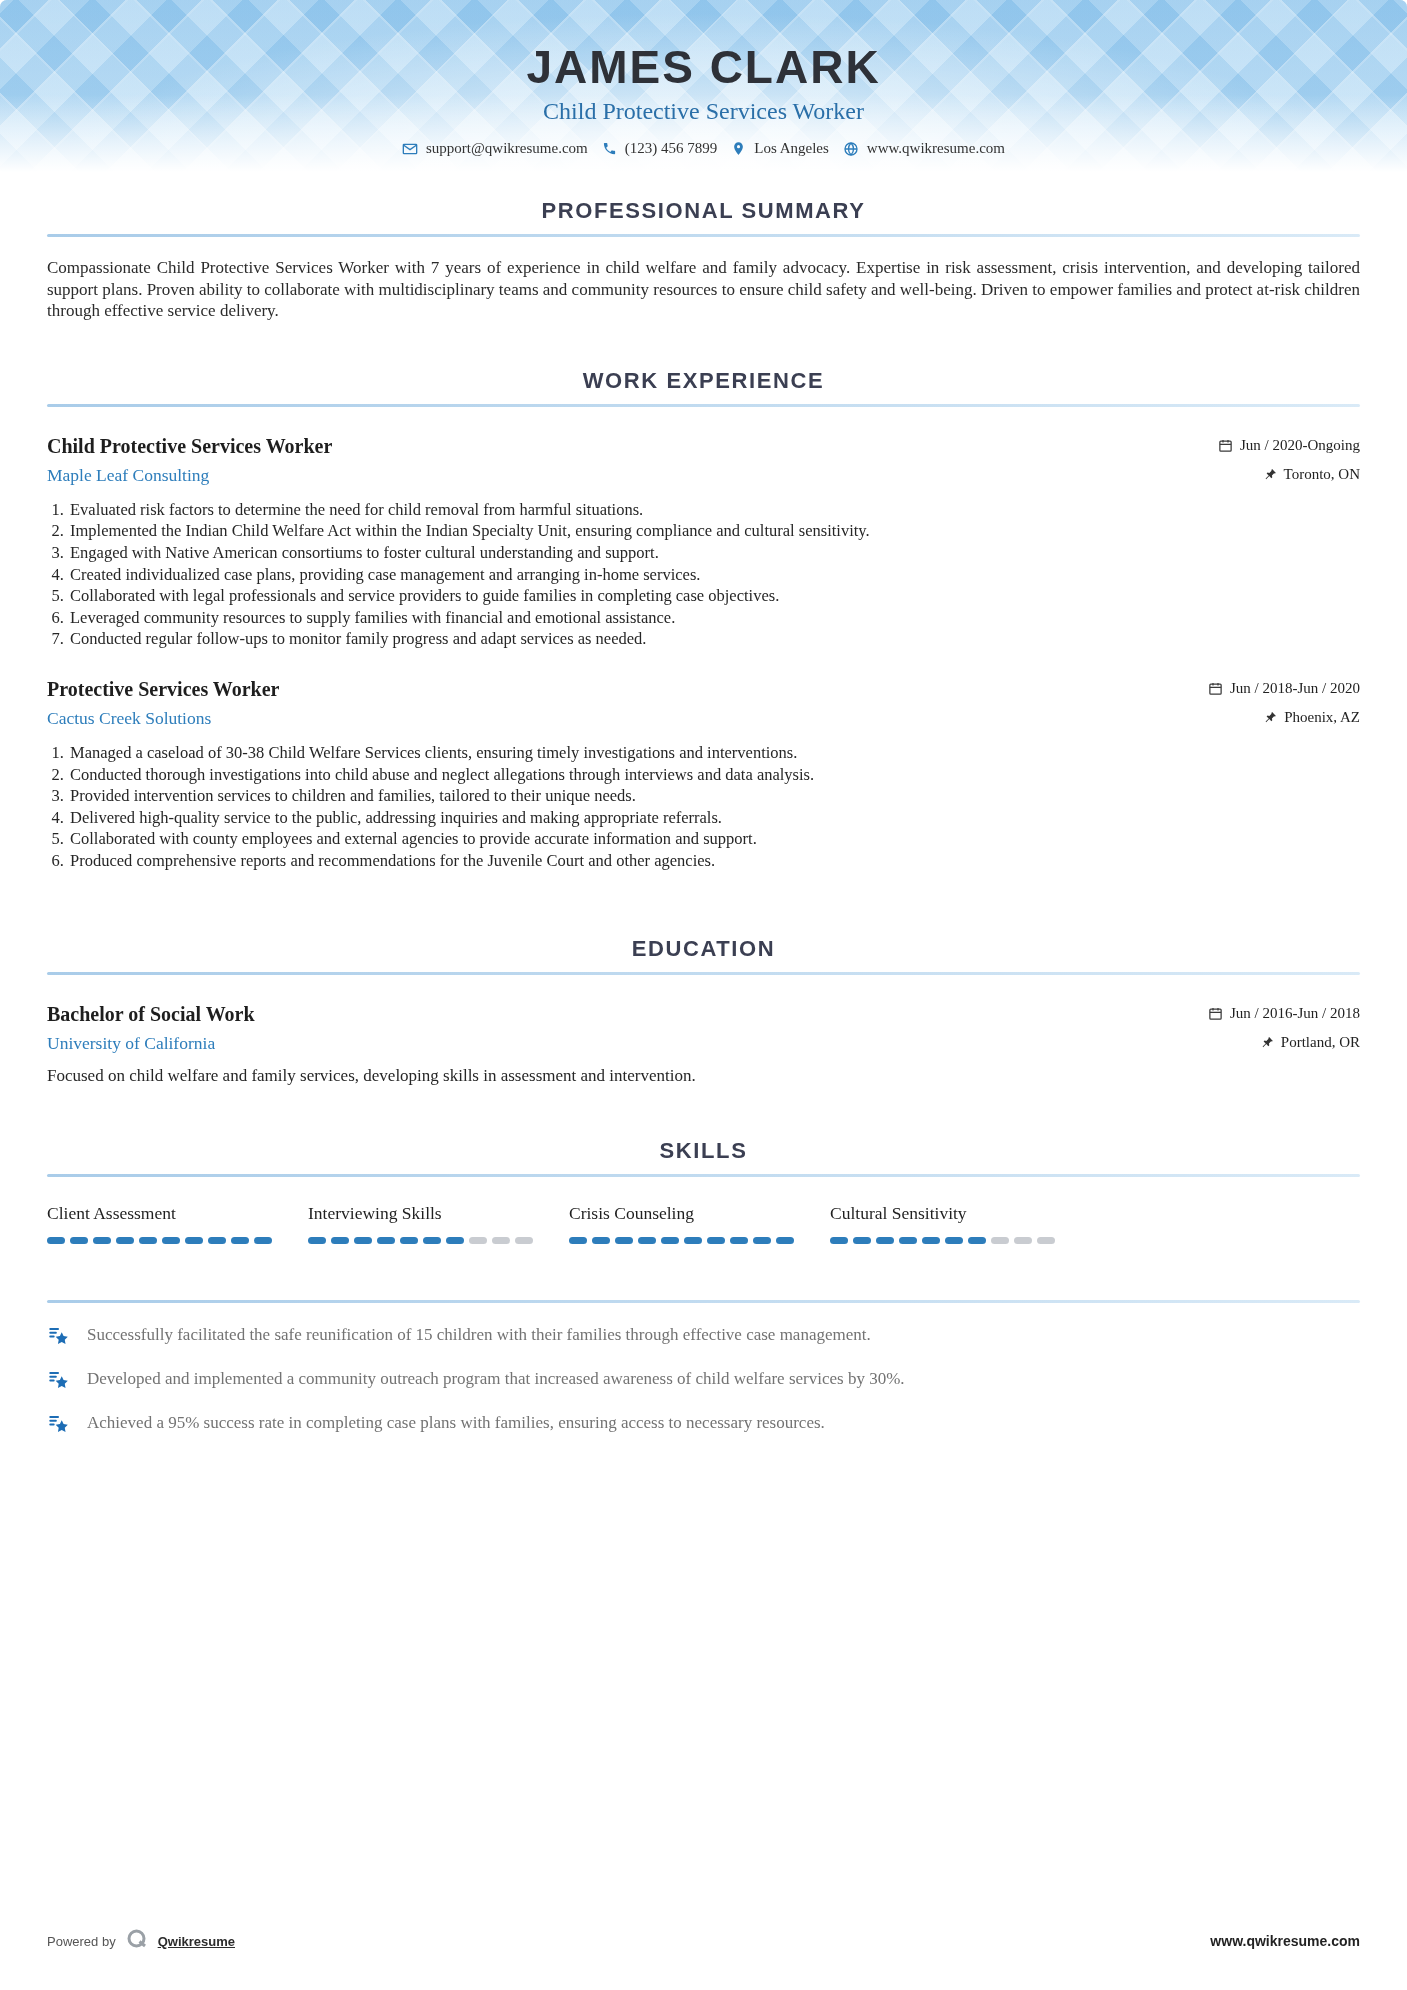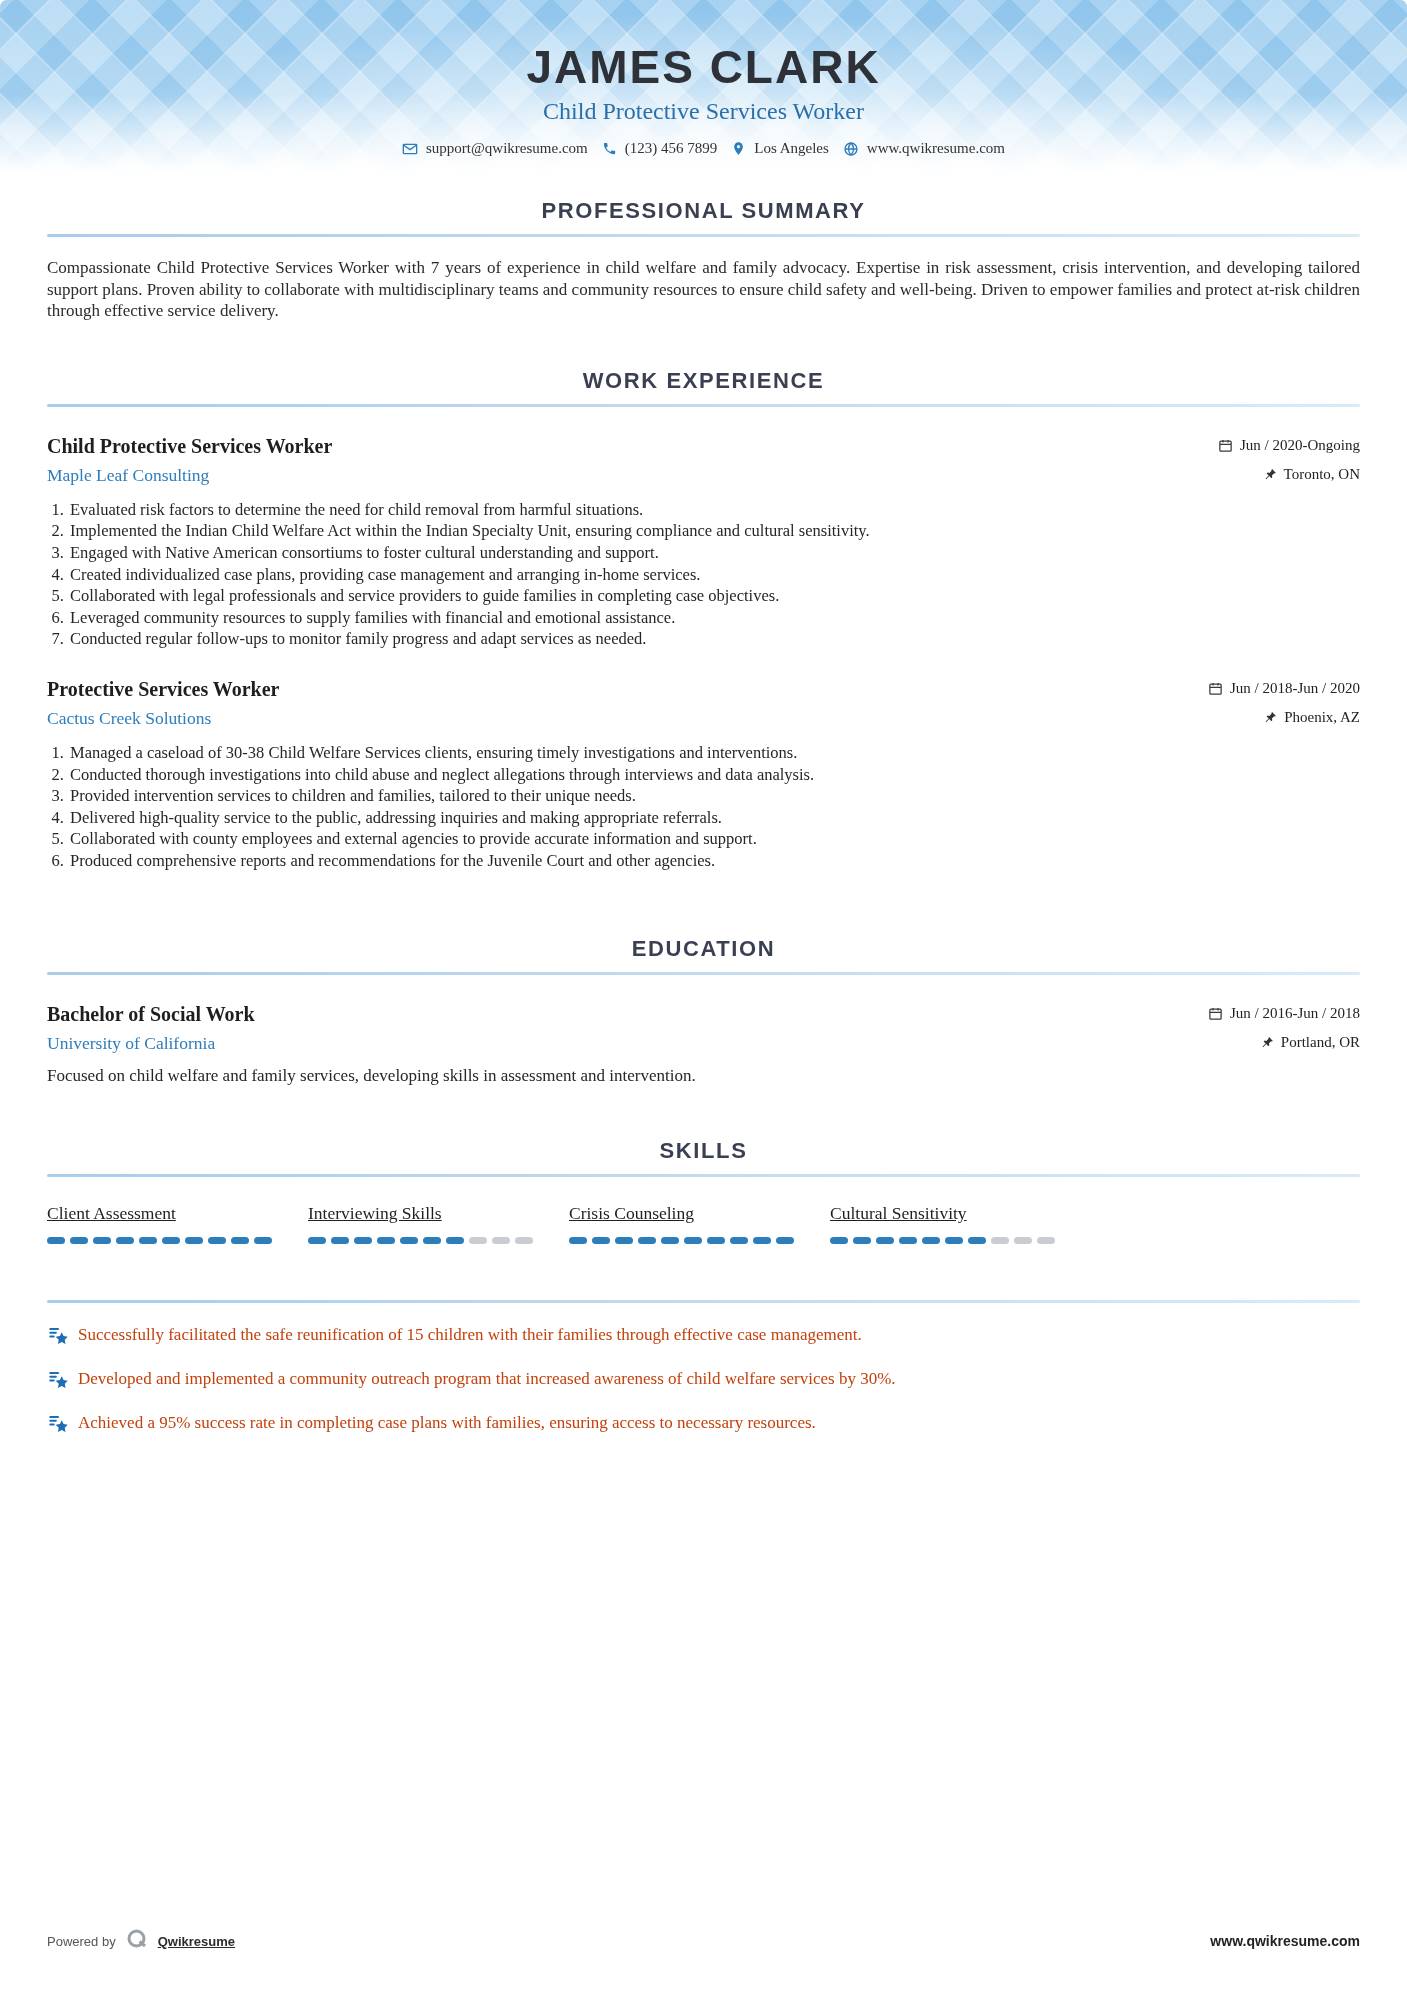--- a/index.html
+++ b/index.html
@@ -64,28 +64,28 @@
   }
   .company{font-size:17.5px;color:var(--accent);margin-top:7px;}
   .meta{display:flex;align-items:center;gap:7px;font-size:15px;color:#222;}
   .meta svg{display:block;}
   .bullets{margin-top:13px;padding-left:21px;font-size:16.5px;line-height:1.31;color:#262626;}
   .bullets li{padding-left:2px;}
   .edu-desc{margin-top:12px;font-size:17px;color:#262626;}
   
   .skills-row{display:flex;margin-top:26px;}
   .skill-col{width:261px;}
-  .skill-name{font-size:17.5px;color:#1f1f1f;text-decoration:underline;}
+  .skill-name{font-size:17.5px;color:#1f1f1f;}
   .skill-bar{display:flex;gap:5px;margin-top:13px;}
   .seg{width:18px;height:7px;border-radius:4px;display:inline-block;}
   .seg-on{background:var(--accent);}
   .seg-off{background:var(--seg-off);}
   
   .ach-list{margin-top:22px;display:flex;flex-direction:column;gap:15px;}
-  .ach-item{display:flex;align-items:flex-start;gap:5px;font-size:17px;color:#c2410c;font-family:Liberation Serif, serif;}
+  .ach-item{display:flex;align-items:flex-start;gap:14px;font-size:17px;color:#737373;font-family:Liberation Serif, serif;}
   .ach-item svg{flex:0 0 auto;margin-top:-2px;}
   
   .footer{
     position:absolute;left:47px;right:47px;bottom:35px;
     display:flex;align-items:center;gap:9px;
     font-family:"Liberation Sans", sans-serif;
   }
   .powered{font-size:13px;color:#555;}
   .brand{font-size:13px;font-weight:700;color:#2c2c2c;text-decoration:underline;cursor:pointer;}
   .site{margin-left:auto;font-size:14px;font-weight:700;color:#222;}

